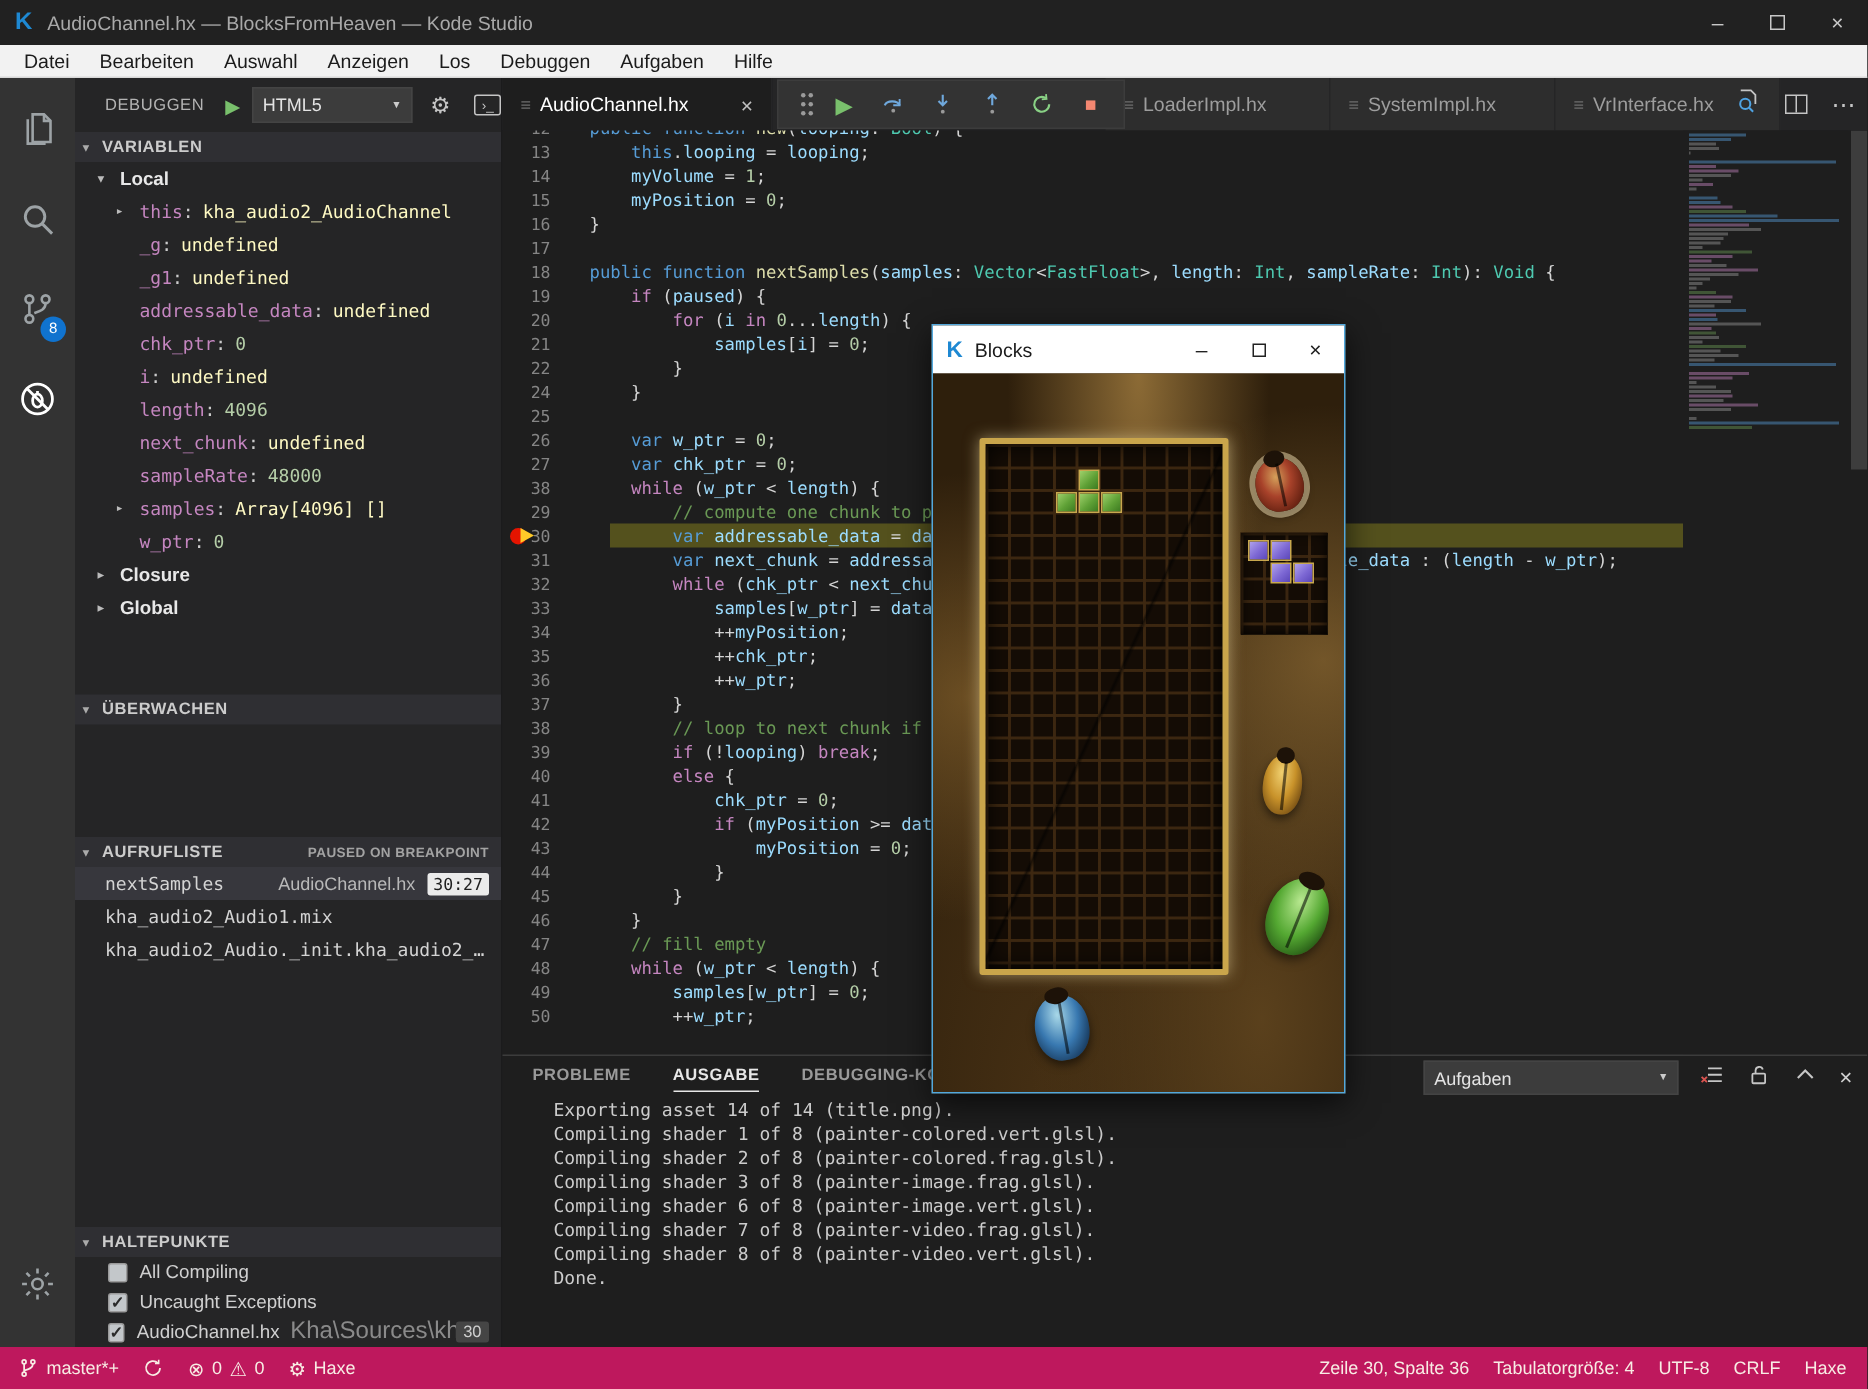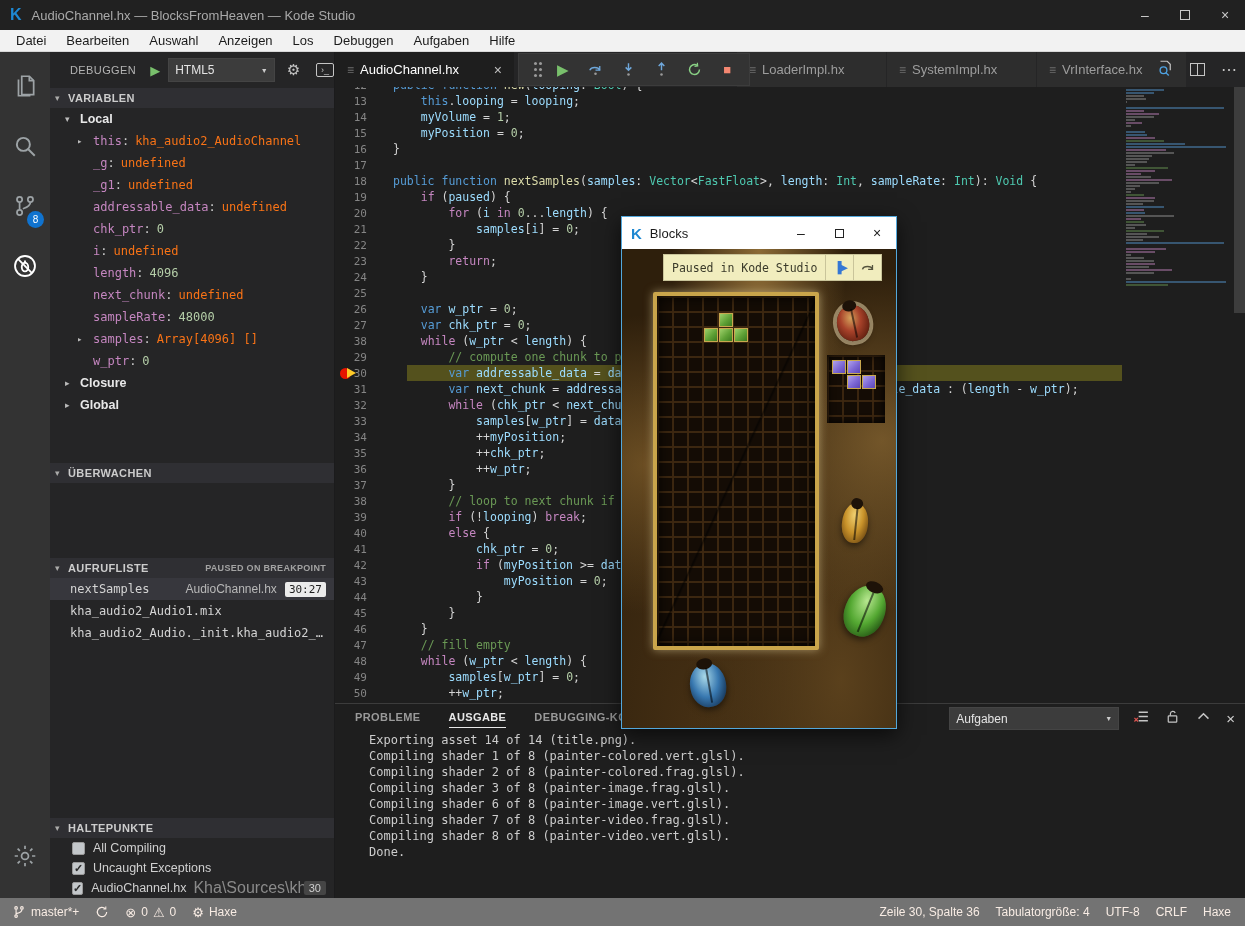--- a/index.html
+++ b/index.html
@@ -41,21 +41,21 @@
   .selarrow { margin-left:auto; font-size:7px; color:#cccccc; }
   .hdr { height:20px; background:#2f2f33; color:#cccccc; font-size:11px; font-weight:bold;
          display:flex; align-items:center; padding-left:18px; position:relative; letter-spacing:.4px; }
   .hdr .tw { position:absolute; left:5px; color:#aaaaaa; font-size:9px; font-weight:normal; }
   .sec { position:absolute; left:0; width:100%; }
   #sec-vars { top:36px; } #sec-watch { top:411px; } #sec-calls { top:506px; } #sec-bps { top:766px; }
   .scope-row { height:22px; display:flex; align-items:center; color:#e8e8e8; font-size:12.5px; font-weight:bold; padding-left:30px; position:relative; }
   .scope-row .tw { position:absolute; left:15px; font-size:9px; color:#bbbbbb; font-weight:normal; }
   .vrow { height:22px; display:flex; align-items:center; padding-left:43px; font-family:"DejaVu Sans Mono",monospace; font-size:12px; position:relative; white-space:nowrap; }
   .vrow .tw { position:absolute; left:27px; font-size:9px; color:#bbbbbb; }
-  .vname { color:#c586c0; } .vsep { color:#cccccc; } .vval { color:#f97316; margin-left:6px; } .vval.num { color:#b5cea8; }
+  .vname { color:#c586c0; } .vsep { color:#cccccc; } .vval { color:#fef9c3; margin-left:6px; } .vval.num { color:#b5cea8; }
   #paused-badge { position:absolute; right:8px; top:0; height:20px; display:flex; align-items:center;
                   color:#a3a3a3; font-size:9px; font-weight:bold; letter-spacing:.3px; }
   .csrow { height:22px; display:flex; align-items:center; padding:0 8px 0 20px; font-size:12px; color:#d4d4d4; white-space:nowrap; overflow:hidden; }
   .csrow.sel { background:#37373d; }
   .csfn { font-family:"DejaVu Sans Mono",monospace; }
   .csfile { margin-left:auto; color:#b8b8b8; }
   .csbadge { background:#ebebeb; color:#1e1e1e; font-size:11px; border-radius:2px; padding:1px 4px; margin-left:8px; font-family:"DejaVu Sans Mono",monospace; }
   .bprow { height:20px; display:flex; align-items:center; padding:0 8px 0 22px; font-size:12.5px; color:#d0d0d0; white-space:nowrap; }
   .cb { width:13px; height:13px; background:#c3c7ca; border:1px solid #9a9a9a; border-radius:2px; margin-right:8px;
         display:flex; align-items:center; justify-content:center; color:#2b2b2b; font-size:11px; font-weight:bold; }
@@ -99,21 +99,21 @@
   .ptab { font-size:11px; font-weight:bold; color:#9a9a9a; letter-spacing:.4px; padding-bottom:4px; }
   .ptab.active { color:#e7e7e7; border-bottom:1px solid #e7e7e7; }
   #panel-actions { position:absolute; right:10px; top:3px; display:flex; align-items:center; gap:14px; }
   #task-select { width:170px; height:23px; }
   #panel-actions svg { width:17px; height:17px; }
   .pclose { color:#d0d0d0; font-size:15px; }
   #output { position:absolute; left:12px; top:28px; width:100%; }
   .outline { height:16px; line-height:16px; color:#cccccc; font-family:"DejaVu Sans Mono",monospace; font-size:12px; padding-left:22px; white-space:pre; }
 
   
-  #statusbar { position:absolute; left:0; top:898px; width:1245px; height:28px; background:#737373; color:#f8ece4;
+  #statusbar { position:absolute; left:0; top:898px; width:1245px; height:28px; background:#be185d; color:#f8ece4;
                display:flex; align-items:center; font-size:12px; }
   .sbitem { display:flex; align-items:center; gap:5px; padding:0 8px; }
   #sb-left { display:flex; align-items:center; padding-left:4px; }
   #sb-right { margin-left:auto; display:flex; align-items:center; padding-right:6px; }
   .sbico { font-size:13px; }
   #sb-left svg { width:14px; height:14px; }
 
   
   #gamewin { position:absolute; left:621px; top:216px; width:276px; height:513px; border:1px solid #53a8dc;
              box-shadow:0 6px 20px rgba(0,0,0,.65); z-index:50; background:#3b2a12; }
@@ -437,21 +437,20 @@
       <div class="cl"><span class="ln">13</span><span class="ctl"><span class="pn">    </span><span class="kw">this</span><span class="pn">.</span><span class="vr">looping</span><span class="pn"> = </span><span class="vr">looping</span><span class="pn">;</span></span></div>
       <div class="cl"><span class="ln">14</span><span class="ctl"><span class="pn">    </span><span class="vr">myVolume</span><span class="pn"> = </span><span class="nm">1</span><span class="pn">;</span></span></div>
       <div class="cl"><span class="ln">15</span><span class="ctl"><span class="pn">    </span><span class="vr">myPosition</span><span class="pn"> = </span><span class="nm">0</span><span class="pn">;</span></span></div>
       <div class="cl"><span class="ln">16</span><span class="ctl"><span class="pn"></span><span class="pn">}</span></span></div>
       <div class="cl"><span class="ln">17</span><span class="ctl"><span class="pn"></span></span></div>
       <div class="cl"><span class="ln">18</span><span class="ctl"><span class="pn"></span><span class="kw">public function </span><span class="fn">nextSamples</span><span class="pn">(</span><span class="vr">samples</span><span class="pn">: </span><span class="ty">Vector</span><span class="pn">&lt;</span><span class="ty">FastFloat</span><span class="pn">&gt;, </span><span class="vr">length</span><span class="pn">: </span><span class="ty">Int</span><span class="pn">, </span><span class="vr">sampleRate</span><span class="pn">: </span><span class="ty">Int</span><span class="pn">): </span><span class="ty">Void</span><span class="pn"> {</span></span></div>
       <div class="cl"><span class="ln">19</span><span class="ctl"><span class="pn">    </span><span class="ct">if</span><span class="pn"> (</span><span class="vr">paused</span><span class="pn">) {</span></span></div>
       <div class="cl"><span class="ln">20</span><span class="ctl"><span class="pn">        </span><span class="ct">for</span><span class="pn"> (</span><span class="vr">i</span><span class="pn"> </span><span class="ct">in</span><span class="pn"> </span><span class="nm">0</span><span class="pn">...</span><span class="vr">length</span><span class="pn">) {</span></span></div>
       <div class="cl"><span class="ln">21</span><span class="ctl"><span class="pn">            </span><span class="vr">samples</span><span class="pn">[</span><span class="vr">i</span><span class="pn">] = </span><span class="nm">0</span><span class="pn">;</span></span></div>
       <div class="cl"><span class="ln">22</span><span class="ctl"><span class="pn">        </span><span class="pn">}</span></span></div>
-      <div class="cl"><span class="ln">23</span><span class="ctl"><span class="pn">        </span><span class="ct">return</span><span class="pn">;</span></span></div>
       <div class="cl"><span class="ln">24</span><span class="ctl"><span class="pn">    </span><span class="pn">}</span></span></div>
       <div class="cl"><span class="ln">25</span><span class="ctl"><span class="pn"></span></span></div>
       <div class="cl"><span class="ln">26</span><span class="ctl"><span class="pn">    </span><span class="kw">var</span><span class="pn"> </span><span class="vr">w_ptr</span><span class="pn"> = </span><span class="nm">0</span><span class="pn">;</span></span></div>
       <div class="cl"><span class="ln">27</span><span class="ctl"><span class="pn">    </span><span class="kw">var</span><span class="pn"> </span><span class="vr">chk_ptr</span><span class="pn"> = </span><span class="nm">0</span><span class="pn">;</span></span></div>
       <div class="cl"><span class="ln">38</span><span class="ctl"><span class="pn">    </span><span class="ct">while</span><span class="pn"> (</span><span class="vr">w_ptr</span><span class="pn"> &lt; </span><span class="vr">length</span><span class="pn">) {</span></span></div>
       <div class="cl"><span class="ln">29</span><span class="ctl"><span class="pn">        </span><span class="cm">// compute one chunk to play</span></span></div>
       <div class="cl cur"><span class="ln">30</span><span class="bpdot"></span><span class="bparrow"></span><span class="ctl"><span class="pn">        </span><span class="kw">var</span><span class="pn"> </span><span class="vr">addressable_data</span><span class="pn"> = </span><span class="vr">data</span><span class="pn">.</span><span class="vr">length</span><span class="pn"> - </span><span class="vr">myPosition</span><span class="pn">;</span></span></div>
       <div class="cl"><span class="ln">31</span><span class="ctl"><span class="pn">        </span><span class="kw">var</span><span class="pn"> </span><span class="vr">next_chunk</span><span class="pn"> = </span><span class="vr">addressable_data</span><span class="pn"> &lt; (</span><span class="vr">length</span><span class="pn"> - </span><span class="vr">w_ptr</span><span class="pn">) ? </span><span class="vr">addressable_data</span><span class="pn"> : (</span><span class="vr">length</span><span class="pn"> - </span><span class="vr">w_ptr</span><span class="pn">);</span></span></div>
       <div class="cl"><span class="ln">32</span><span class="ctl"><span class="pn">        </span><span class="ct">while</span><span class="pn"> (</span><span class="vr">chk_ptr</span><span class="pn"> &lt; </span><span class="vr">next_chunk</span><span class="pn">) {</span></span></div>
       <div class="cl"><span class="ln">33</span><span class="ctl"><span class="pn">            </span><span class="vr">samples</span><span class="pn">[</span><span class="vr">w_ptr</span><span class="pn">] = </span><span class="vr">data</span><span class="pn">[</span><span class="vr">myPosition</span><span class="pn">];</span></span></div>
@@ -629,32 +628,20 @@
     <span id="gw-title">Blocks</span>
     <div id="gw-ctrls">
       <span class="gwc">–</span>
       <span class="gwc">
           <span class="gwmax"></span>
         </span>
       <span class="gwc">×</span>
     </div>
   </div>
   <div id="gw-content">
-    <div id="pause-banner">
-      <span id="pause-text">Paused in Kode Studio</span>
-      <span class="pbbtn">
-          <span class="ico-continue">▐▶</span>
-        </span>
-      <span class="pbbtn">
-        <svg viewBox="0 0 24 24" fill="none" stroke="#55543e" stroke-width="2.4" style="width:15px;height:15px;">
-          <path d="M4 15c2-6 14-6 16 0"></path>
-            <path d="M20 8v7h-7" stroke-width="2"></path>
-        </svg>
-      </span>
-    </div>
     <div id="gw-board">
         <div class="blk green" style="left: 62px; top: 17px;"></div>
         <div class="blk green" style="left: 47px; top: 32px;"></div>
         <div class="blk green" style="left: 62px; top: 32px;"></div>
         <div class="blk green" style="left: 77px; top: 32px;"></div>
       </div>
     <div id="gw-next">
         <div class="blk purple" style="left: 5px; top: 5px;"></div>
         <div class="blk purple" style="left: 20px; top: 5px;"></div>
         <div class="blk purple" style="left: 20px; top: 20px;"></div>

